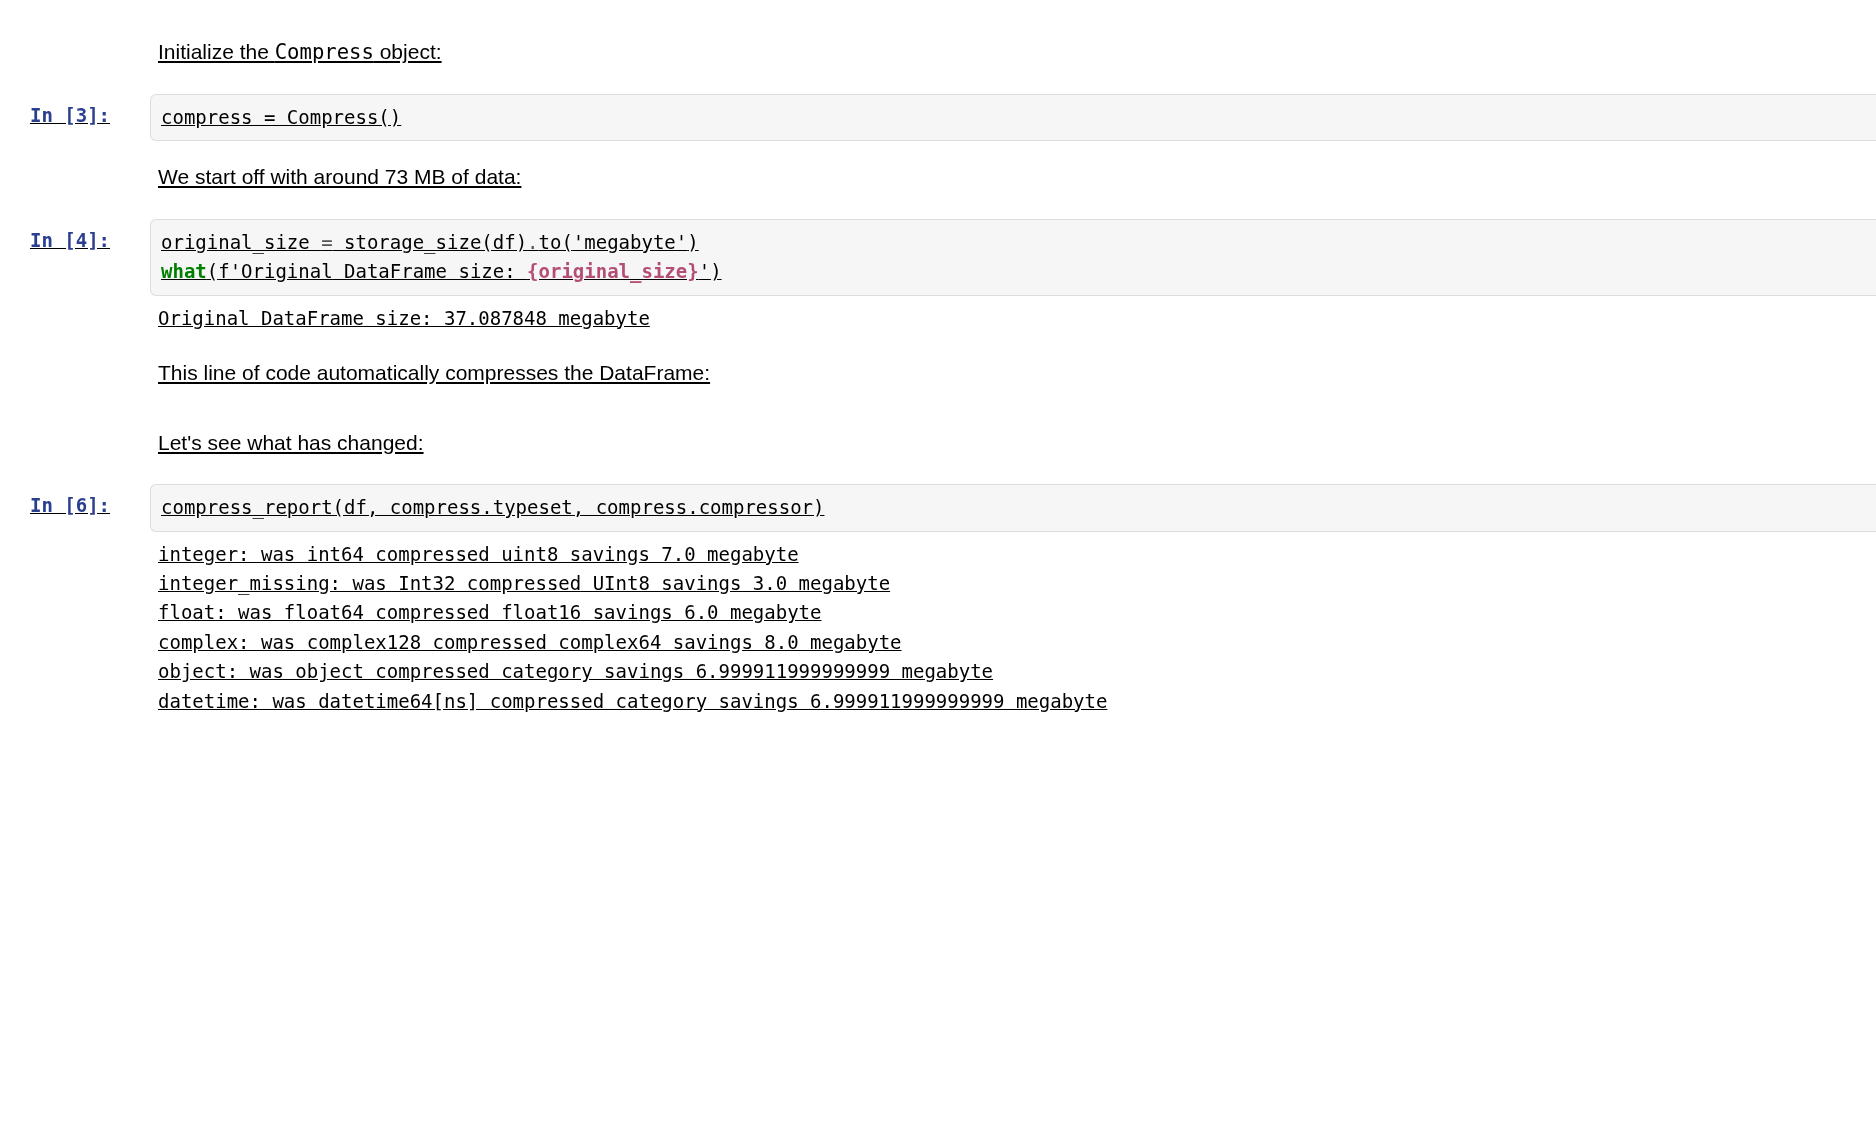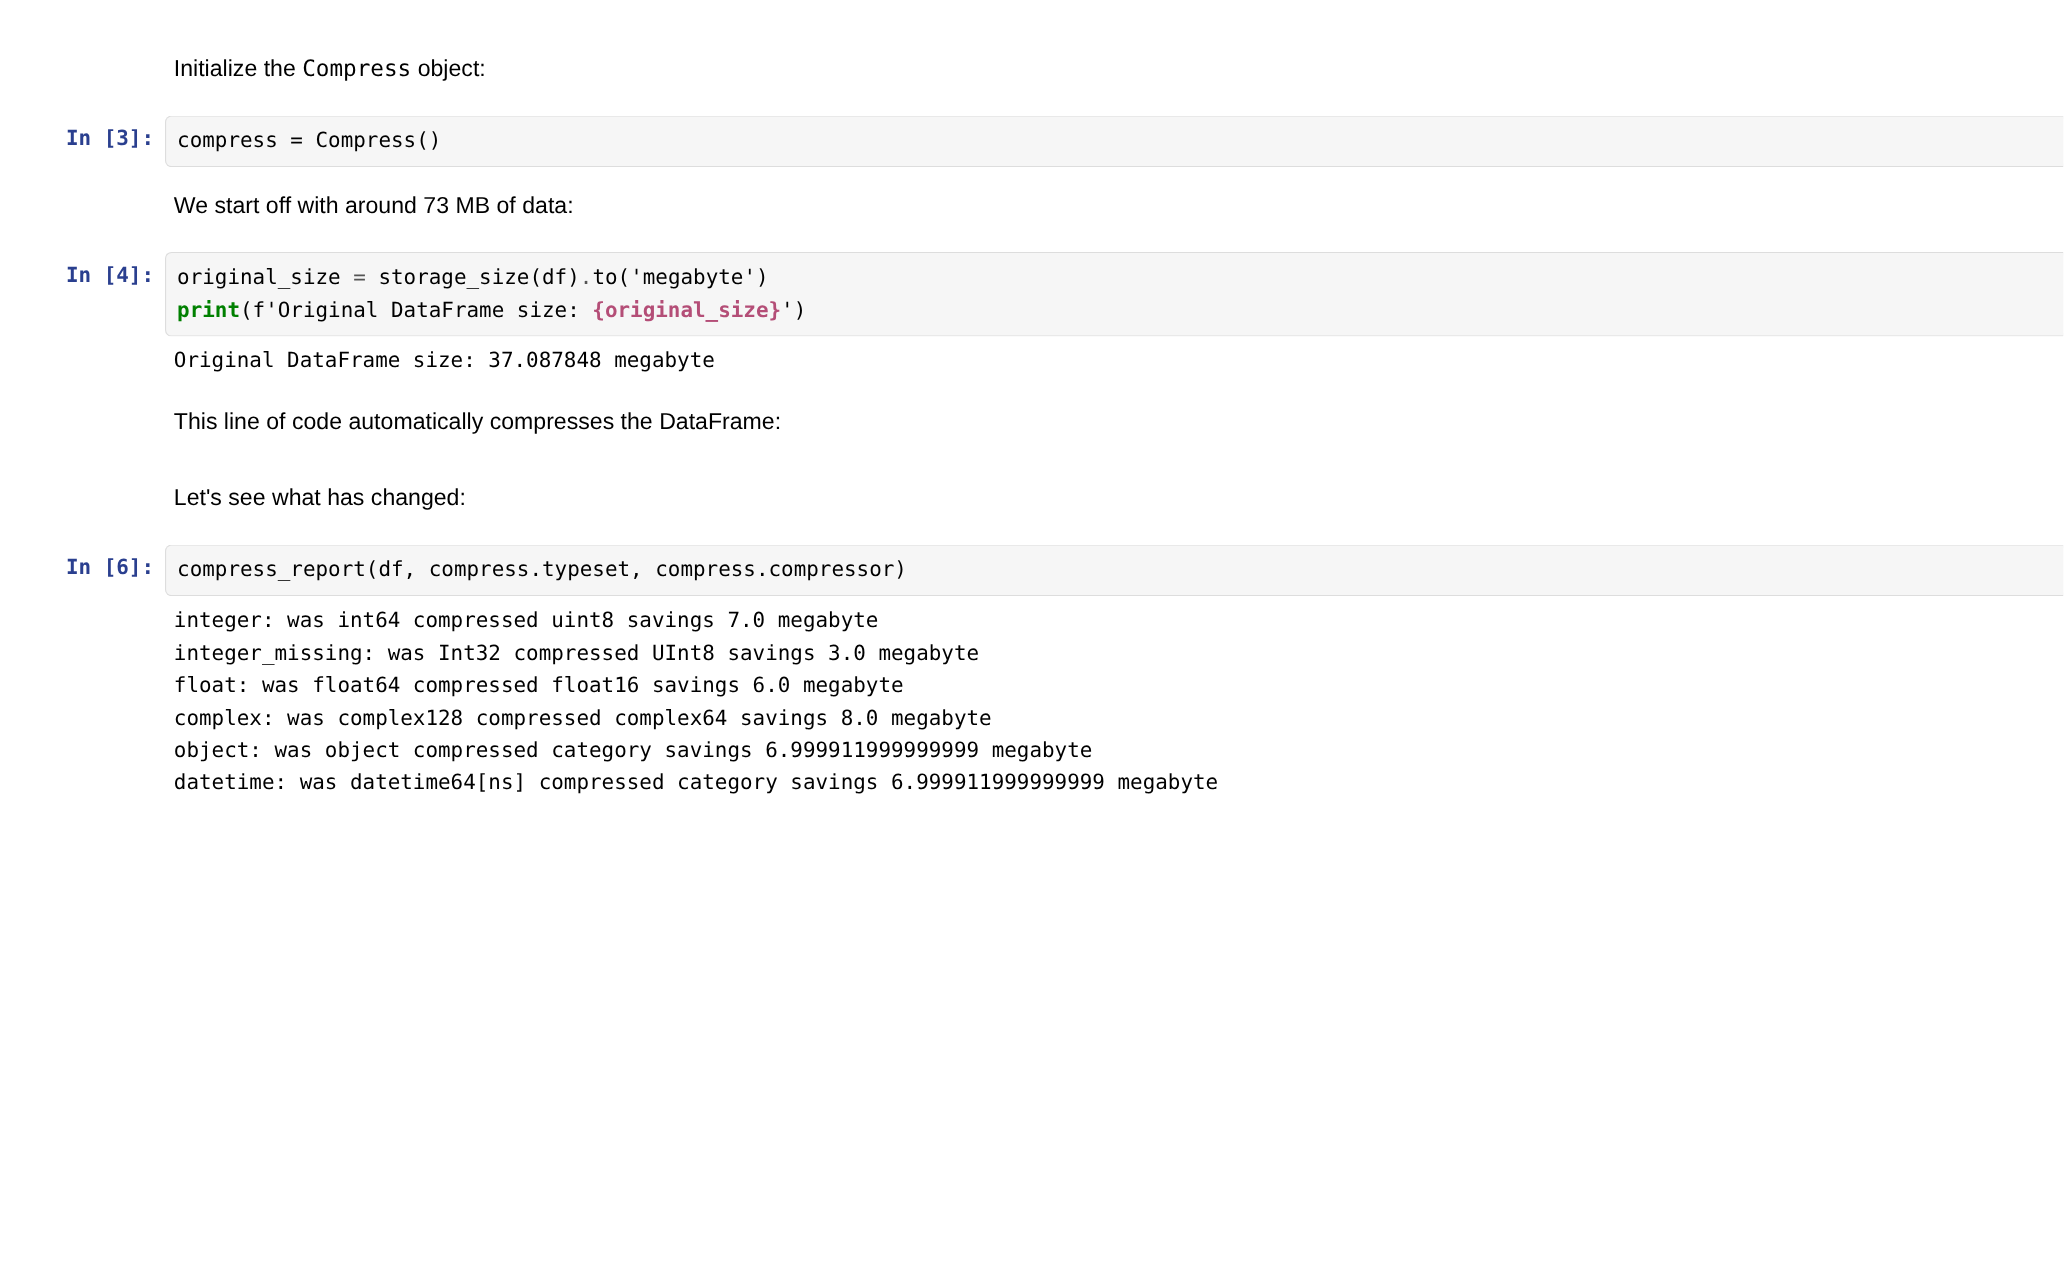--- a/index.html
+++ b/index.html
@@ -4,30 +4,31 @@
 <style>
   html, body {
     margin: 0;
     padding: 0;
     background: #fff;
     font-family: -apple-system, BlinkMacSystemFont, "Segoe UI", Helvetica, Arial, sans-serif;
     font-size: 19px;
     color: #000;
   }
   .notebook {
-    padding-top: 31px;
+    padding-top: 20px;
+    text-decoration: underline;
   }
   .cell {
     display: flex;
     padding: 4px 0;
   }
   .prompt {
     width: 150px;
     flex: 0 0 150px;
-    text-align: right;
+    text-align: center;
     font-family: "SFMono-Regular", Menlo, Consolas, "DejaVu Sans Mono", monospace;
     font-size: 19px;
     padding: 10px 10px 0 0;
     box-sizing: border-box;
     white-space: nowrap;
   }
   .prompt.in {
     color: #2a3f8f;
     font-weight: bold;
   }
@@ -91,21 +92,21 @@
 
   <div class="cell">
     <div class="prompt"></div>
     <div class="body md"><span>We start off with around 73 MB of data:</span></div>
   </div>
 
   <div class="cell">
     <div class="prompt in">In [4]:</div>
     <div class="body">
       <div class="input-area"><span>original_size </span><span class="tok-op">=</span><span> storage_size(df)</span><span class="tok-op">.</span><span>to(</span><span class="tok-str">'megabyte'</span><span>)</span>
-<span class="tok-builtin">print</span><span>(</span><span class="tok-str">f'Original DataFrame size: </span><span class="tok-strinterp">{original_size}</span><span class="tok-str">'</span><span>)</span></div>
+<span class="tok-builtin">what</span><span>(</span><span class="tok-str">f'Original DataFrame size: </span><span class="tok-strinterp">{original_size}</span><span class="tok-str">'</span><span>)</span></div>
       <div class="output-area">Original DataFrame size: 37.087848 megabyte</div>
     </div>
   </div>
 
   <div class="cell">
     <div class="prompt"></div>
     <div class="body md"><span>This line of code automatically compresses the DataFrame:</span></div>
   </div>
 
 

